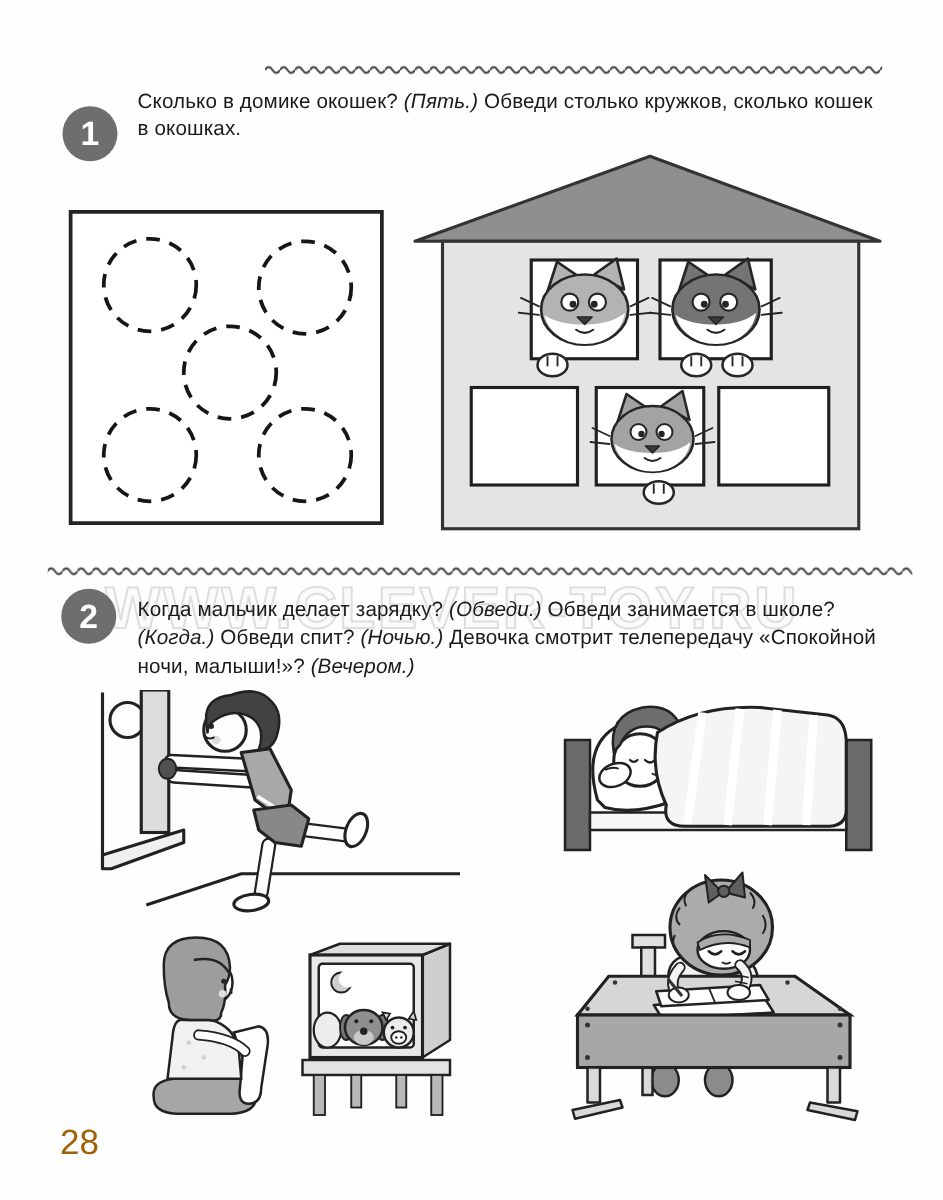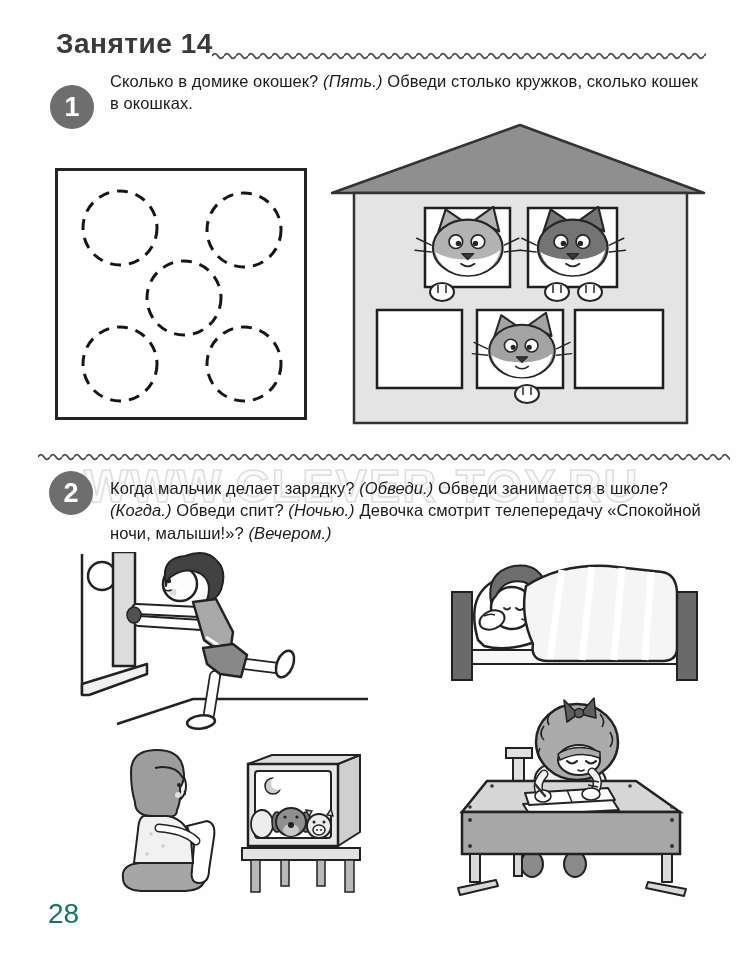--- a/index.html
+++ b/index.html
@@ -23,28 +23,27 @@
     letter-spacing:.1px;
   }
   .task-text em { font-style:italic; }
   .fig { position:absolute; }
   .dashed-box { position:absolute; border:3px solid #242424; background:#fff; }
   .watermark {
     position:absolute; left:84px; top:458px; font-weight:bold; font-size:47px;
     letter-spacing:2px; color:#fbfbfb; -webkit-text-stroke:1.6px #dedede;
     white-space:nowrap; z-index:1;
   }
-  .pagenum { position:absolute; left:48px; top:898px; font-size:28px; color:#0f766e; }
+  .pagenum { position:absolute; left:48px; top:898px; font-size:28px; color:#a16207; }
 </style>
 </head>
 <body>
 
 <div class="page">
 
-  <div class="title">Занятие 14</div>
   <svg class="wave" style="left:212px;top:50px" width="494" height="12">
     <defs>
       <pattern id="wavePat" width="12" height="12" patternUnits="userSpaceOnUse">
         <path d="M0,6 q3,-4.6 6,0 q3,4.6 6,0" fill="none" stroke="#4a4a4a" stroke-width="1.8"></path>
       </pattern>
     </defs>
     <rect width="494" height="12" fill="url(#wavePat)"></rect>
   </svg>
 
   <div class="badge" style="left:50px;top:85px">

